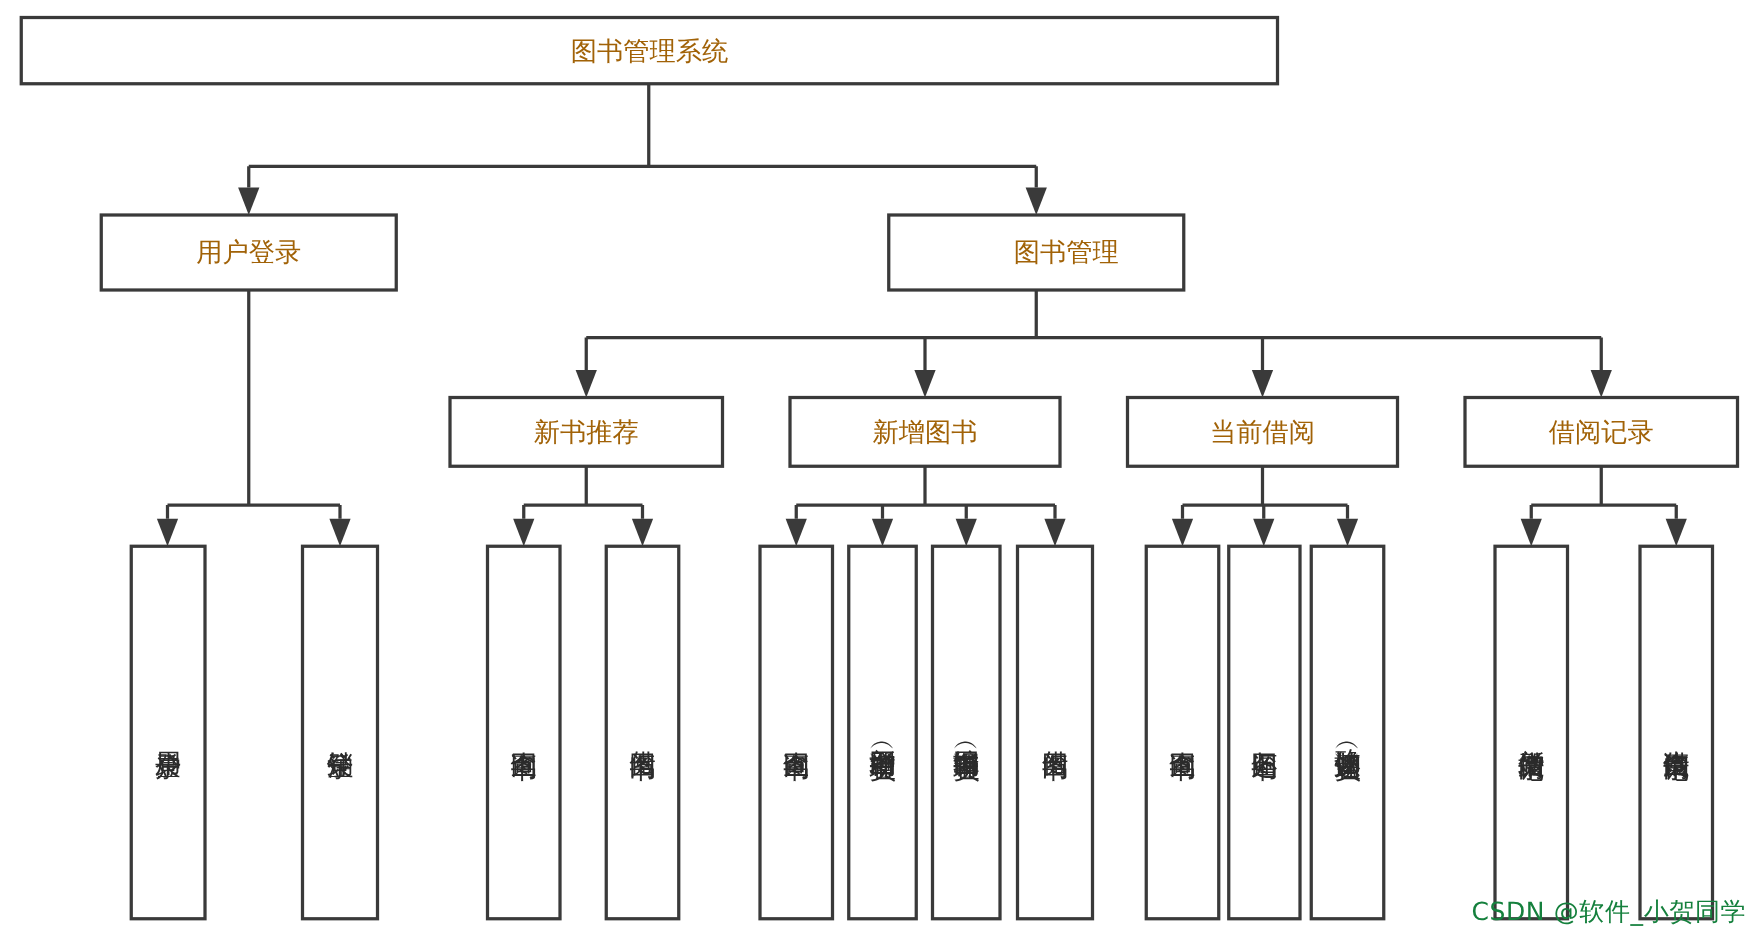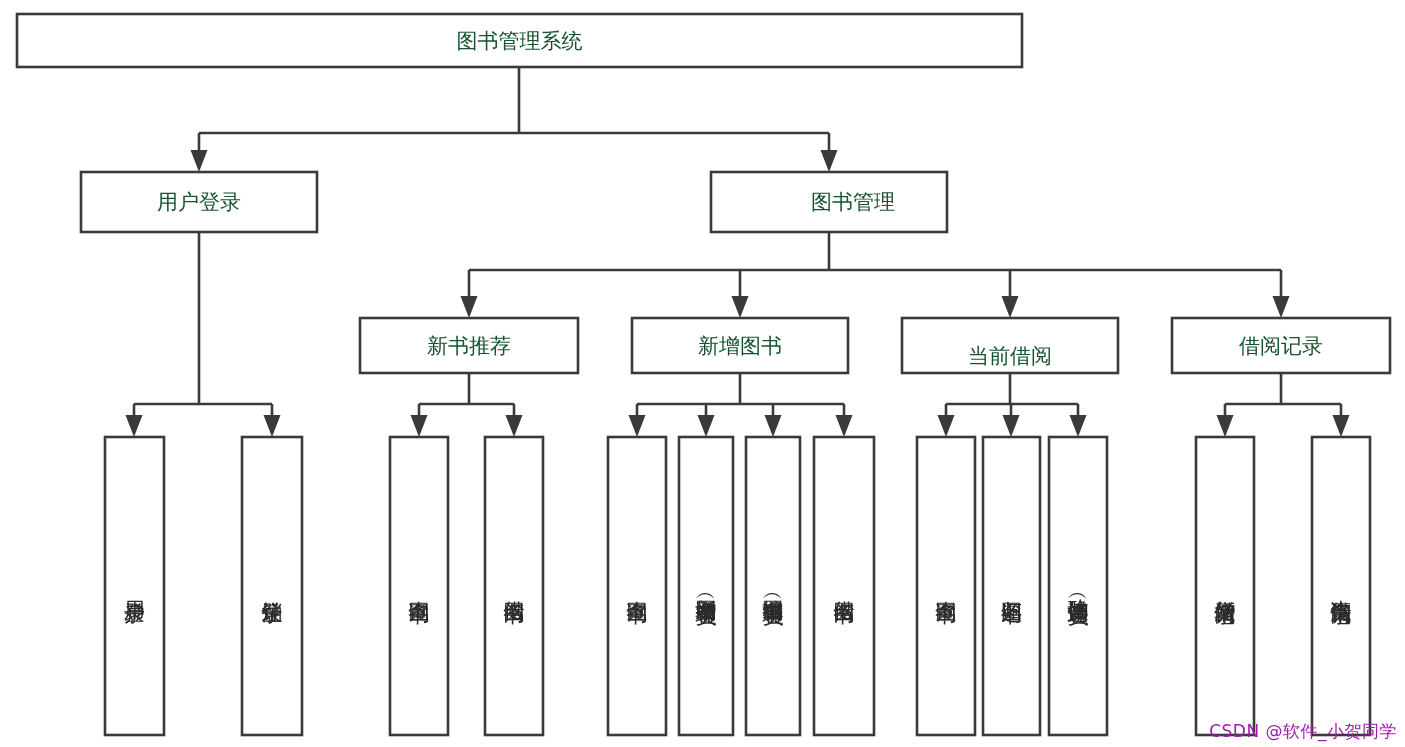--- a/index.html
+++ b/index.html
@@ -11,22 +11,22 @@
   .box-rect{fill:#ffffff;stroke:#3a3a3a;stroke-width:2.6;}
   .conn{stroke:#3a3a3a;stroke-width:2.6;fill:none;stroke-linecap:butt;}
   .arrow-head{fill:#3a3a3a;stroke:none;}
   .vlabel{position:absolute;display:flex;align-items:center;justify-content:center;
           writing-mode:vertical-rl;text-orientation:upright;
           font-family:"DejaVu Sans","Liberation Sans",sans-serif;
           font-size:21px;color:#2b2b2b;letter-spacing:1px;line-height:1.05;
           white-space:nowrap;pointer-events:none;}
   .hlabel{position:absolute;display:flex;align-items:center;justify-content:center;
           font-family:"DejaVu Sans","Liberation Sans",sans-serif;
-          font-size:21px;color:#14532d;white-space:nowrap;pointer-events:none;}
-  #watermark{position:absolute;right:8px;bottom:4px;font-size:17px;color:#a21caf;
+          font-size:21px;color:#a16207;white-space:nowrap;pointer-events:none;}
+  #watermark{position:absolute;right:8px;bottom:4px;font-size:20px;color:#15803d;
              font-family:"DejaVu Sans","Liberation Sans",sans-serif;
              letter-spacing:0.5px;pointer-events:none;}
 </style>
 </head>
 <body>
 
 <div id="diagram-root">
 
   <svg id="flow" viewBox="0 0 1405 747">
     <g id="connectors-layer">
@@ -120,21 +120,21 @@
         <rect x="1312" y="437" width="58" height="298" class="box-rect"></rect>
       </g>
   </svg>
 
   <div id="labels-layer">
       <div class="hlabel" style="left: 17px; top: 14px; width: 1005px; height: 53px;">图书管理系统</div>
       <div class="hlabel" style="left: 81px; top: 172px; width: 236px; height: 60px;">用户登录</div>
       <div class="hlabel" style="left: 711px; top: 172px; width: 236px; height: 60px; margin-left: 24px;">图书管理</div>
       <div class="hlabel" style="left: 360px; top: 318px; width: 218px; height: 55px; text-align: center;">新书推荐</div>
       <div class="hlabel" style="left: 632px; top: 318px; width: 216px; height: 55px;">新增图书</div>
-      <div class="hlabel" style="left: 902px; top: 318px; width: 216px; height: 55px; margin-top: 10px;">当前借阅</div>
+      <div class="hlabel" style="left: 902px; top: 318px; width: 216px; height: 55px;">当前借阅</div>
       <div class="hlabel" style="left: 1172px; top: 318px; width: 218px; height: 56px;">借阅记录</div>
       <div class="vlabel" style="left: 105px; top: 437px; width: 59px; height: 298px;">用户登录</div>
       <div class="vlabel" style="left: 242px; top: 437px; width: 60px; height: 298px;">注销登录</div>
       <div class="vlabel" style="left: 390px; top: 437px; width: 58px; height: 298px;">查询图书</div>
       <div class="vlabel" style="left: 485px; top: 437px; width: 58px; height: 298px;">借阅图书</div>
       <div class="vlabel" style="left: 608px; top: 437px; width: 58px; height: 298px;">查询图书</div>
       <div class="vlabel" style="left: 679px; top: 437px; width: 54px; height: 298px;">新增图书（管理员）</div>
       <div class="vlabel" style="left: 746px; top: 437px; width: 54px; height: 298px;">编辑图书（管理员）</div>
       <div class="vlabel" style="left: 814px; top: 437px; width: 60px; height: 298px;">借阅图书</div>
       <div class="vlabel" style="left: 917px; top: 437px; width: 58px; height: 298px;">查询图书</div>

